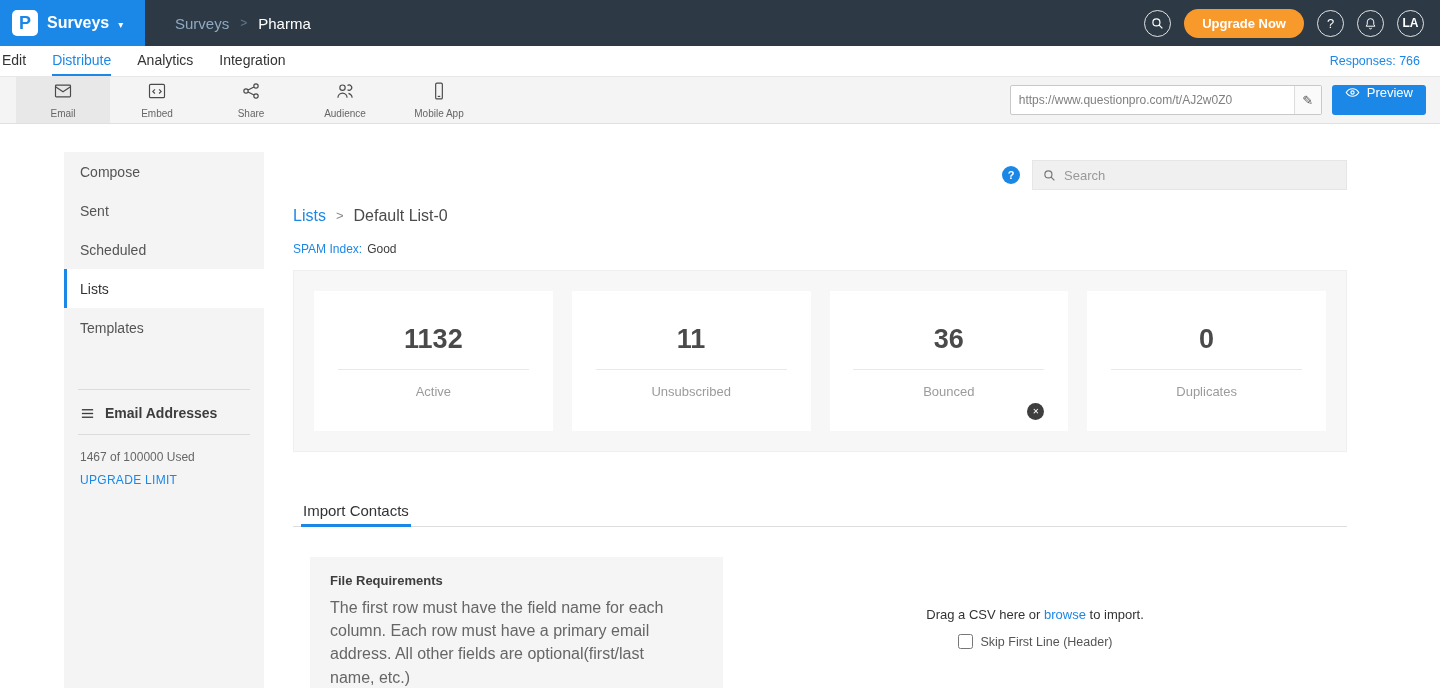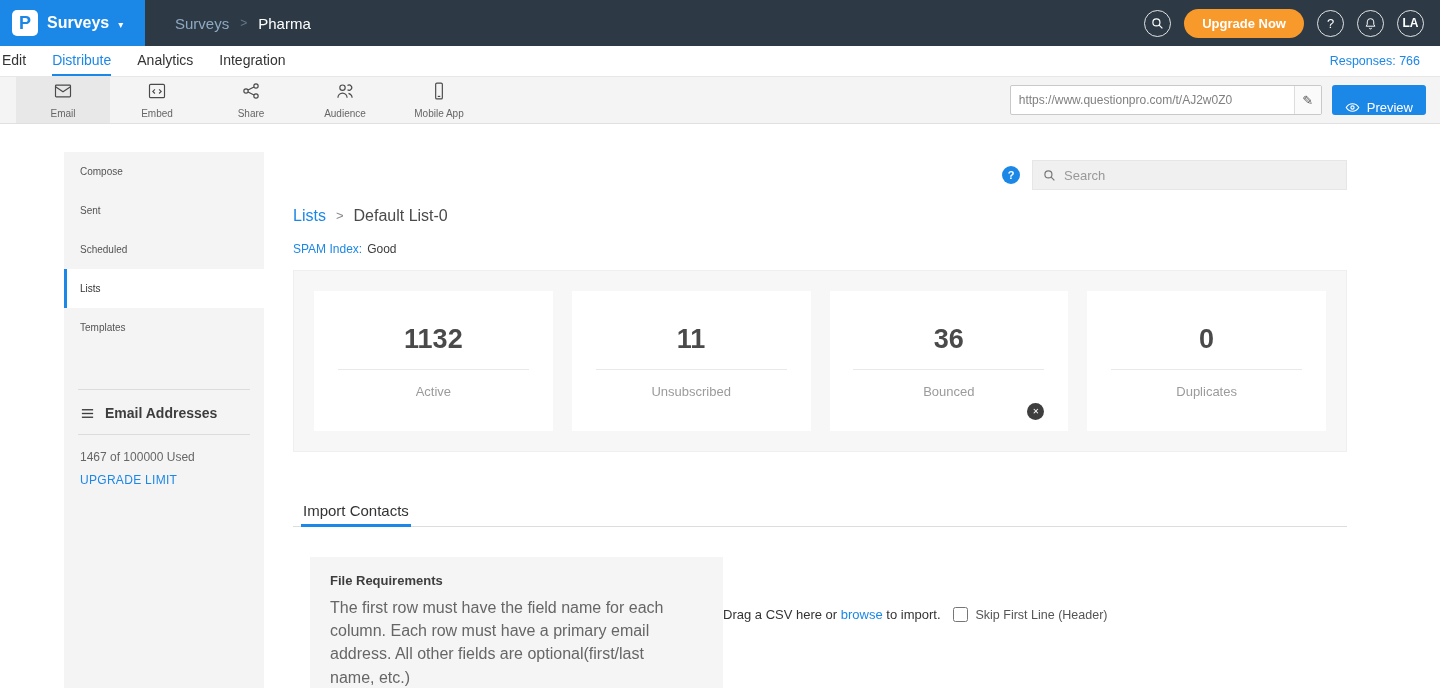--- a/index.html
+++ b/index.html
@@ -43,30 +43,30 @@
   .tool-item.active { background:#e8e8e8; }
   .tool-label { font-size:10px; color:#666; }
   .toolbar-right { margin-left:auto; display:flex; align-items:center; gap:10px; padding-right:14px; }
   .url-wrap { display:flex; align-items:center; background:#fff; border:1px solid #c9c9c9;
     border-radius:2px; height:30px; width:312px; overflow:hidden; }
   .url-input { border:none; outline:none; flex:1; font-size:12px; color:#808080; padding:0 8px;
     background:transparent; font-family:"Liberation Sans",sans-serif; min-width:0; }
   .pencil-btn { width:27px; height:100%; border-left:1px solid #ddd; display:flex; align-items:center;
     justify-content:center; color:#555; cursor:pointer; font-size:13px; background:#fafafa; }
   .preview-btn { background:#1b87e6; color:#fff; height:30px; border:none; border-radius:3px;
-    padding:0 13px; display:flex; align-items:flex-end; gap:7px; font-size:13px; cursor:pointer;
+    padding:0 13px; display:flex; align-items:flex-start; gap:7px; font-size:13px; cursor:pointer;
     font-family:"Liberation Sans",sans-serif; }
 
   
   .content { display:flex; align-items:flex-start; padding-left:64px; height:564px; background:#fff; }
   .sidebar { width:200px; background:#f4f4f4; margin-top:28px; align-self:stretch; }
   .main { flex:0 0 1054px; margin-left:29px; margin-top:28px; }
 
   
-  .side-item { height:39px; display:flex; align-items:center; padding-left:16px; font-size:10px;
+  .side-item { height:39px; display:flex; align-items:center; padding-left:16px; font-size:14px;
     color:#545454; cursor:pointer;text-align:right; }
   .side-item.active { background:#fff; border-left:3px solid #1b87e6; padding-left:13px; color:#333; }
   .email-section { margin:42px 14px 0; border-top:1px solid #dcdcdc; }
   .email-header { display:flex; align-items:center; gap:10px; padding:15px 2px 13px;
     border-bottom:1px solid #dcdcdc; font-size:14px; font-weight:bold; color:#3d3d3d; cursor:pointer; }
   .email-header .sicon { color:#3d3d3d; display:flex; }
   .usage-text { padding:15px 2px 0; font-size:12px; color:#666; }
   .upgrade-limit { display:block; padding:9px 2px 0; font-size:12px; color:#1b87e6;
     letter-spacing:.3px; cursor:pointer; }
 
@@ -108,21 +108,21 @@
   .bottom-row { display:flex; margin-top:30px; align-items:flex-start; }
   .file-box { width:413px; background:#f5f5f5; padding:16px 20px; margin-left:17px; }
   .file-title { font-size:13px; font-weight:bold; color:#3d3d3d; }
   .file-body { font-size:16px; color:#666; line-height:1.45; margin-top:8px; max-width:360px; }
   .example-row { margin-top:12px; display:flex; align-items:center; gap:8px; }
   .example-row .dicon { color:#4a4a4a; display:flex; cursor:pointer; }
   .example-link { color:#1b87e6; font-size:12.5px; cursor:pointer; }
   .mini-help { width:14px; height:14px; border-radius:50%; background:#1d3d5c; color:#fff;
     font-size:9px; font-weight:bold; display:flex; align-items:center; justify-content:center; cursor:pointer; }
 
-  .drop-area { flex:1; display:flex; flex-direction:row; align-items:center; padding-top:50px; gap:12px; }
+  .drop-area { flex:1; display:flex; flex-direction:column; align-items:center; padding-top:50px; gap:12px; }
   .drop-text { font-size:13px; color:#333; }
   .drop-text .browse { color:#1b87e6; cursor:pointer; }
   .skip-row { display:flex; align-items:center; gap:8px; font-size:12.5px; color:#555; }
   .skip-row input { width:15px; height:15px; cursor:pointer; }
 </style>
 </head>
 <body>
 
 <header class="topbar">
   <div class="logo-area">

